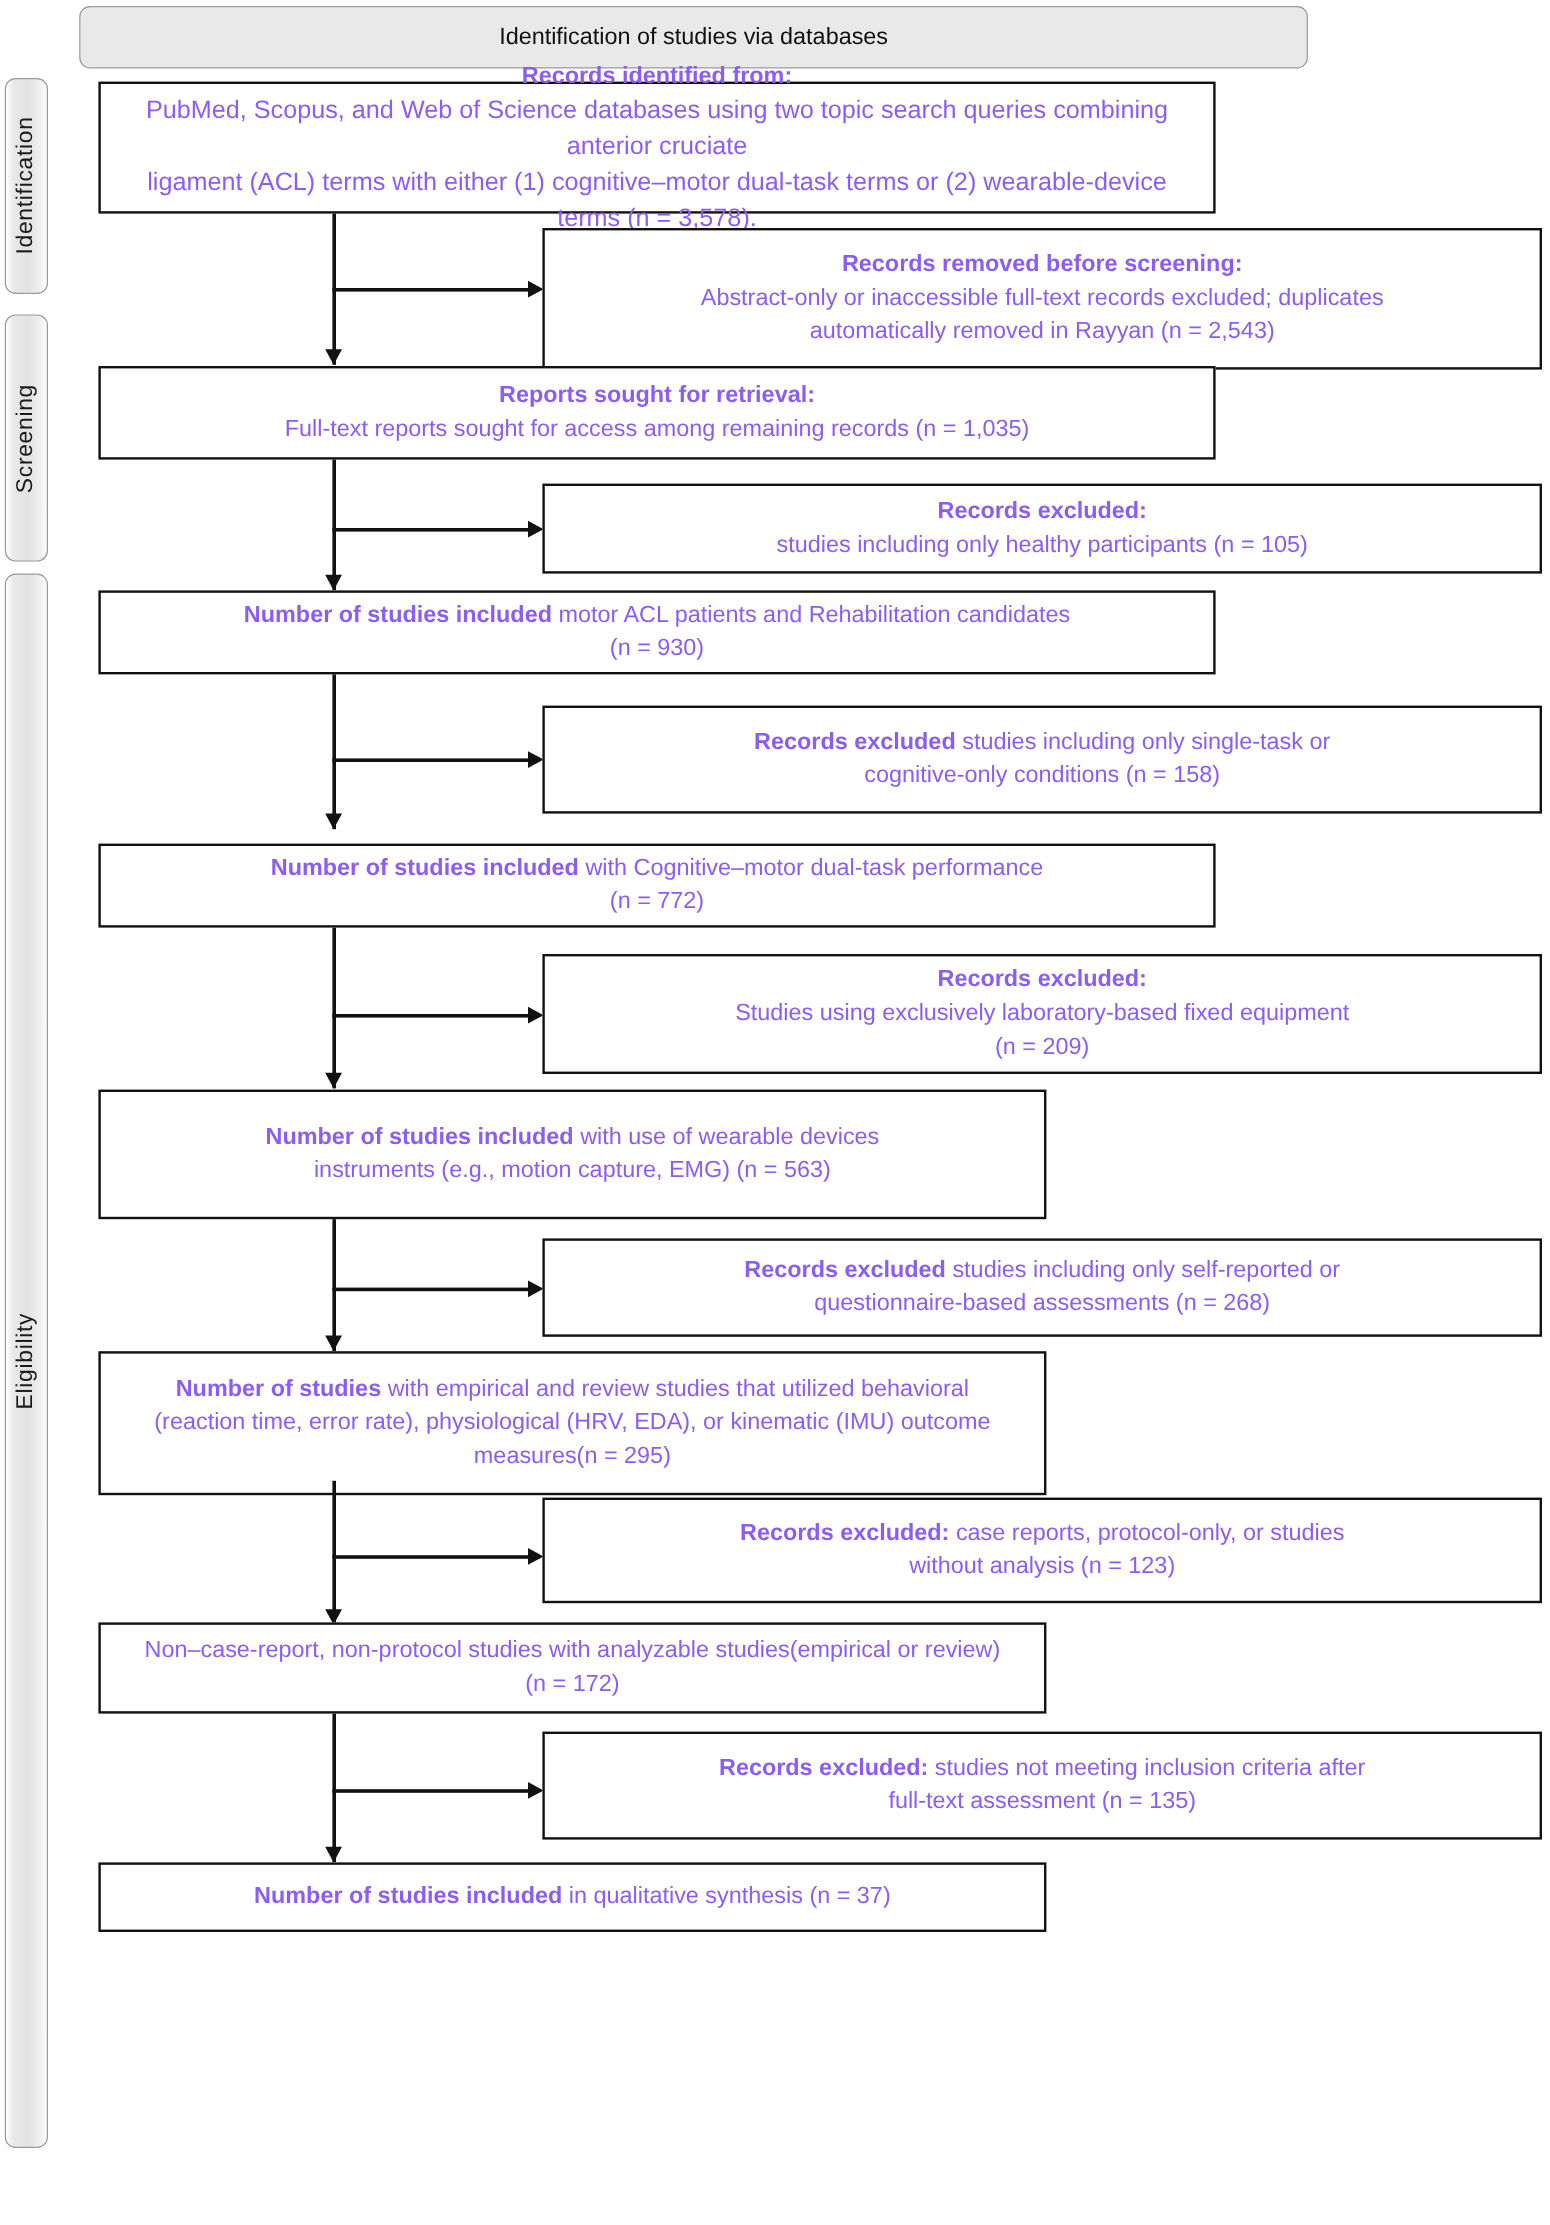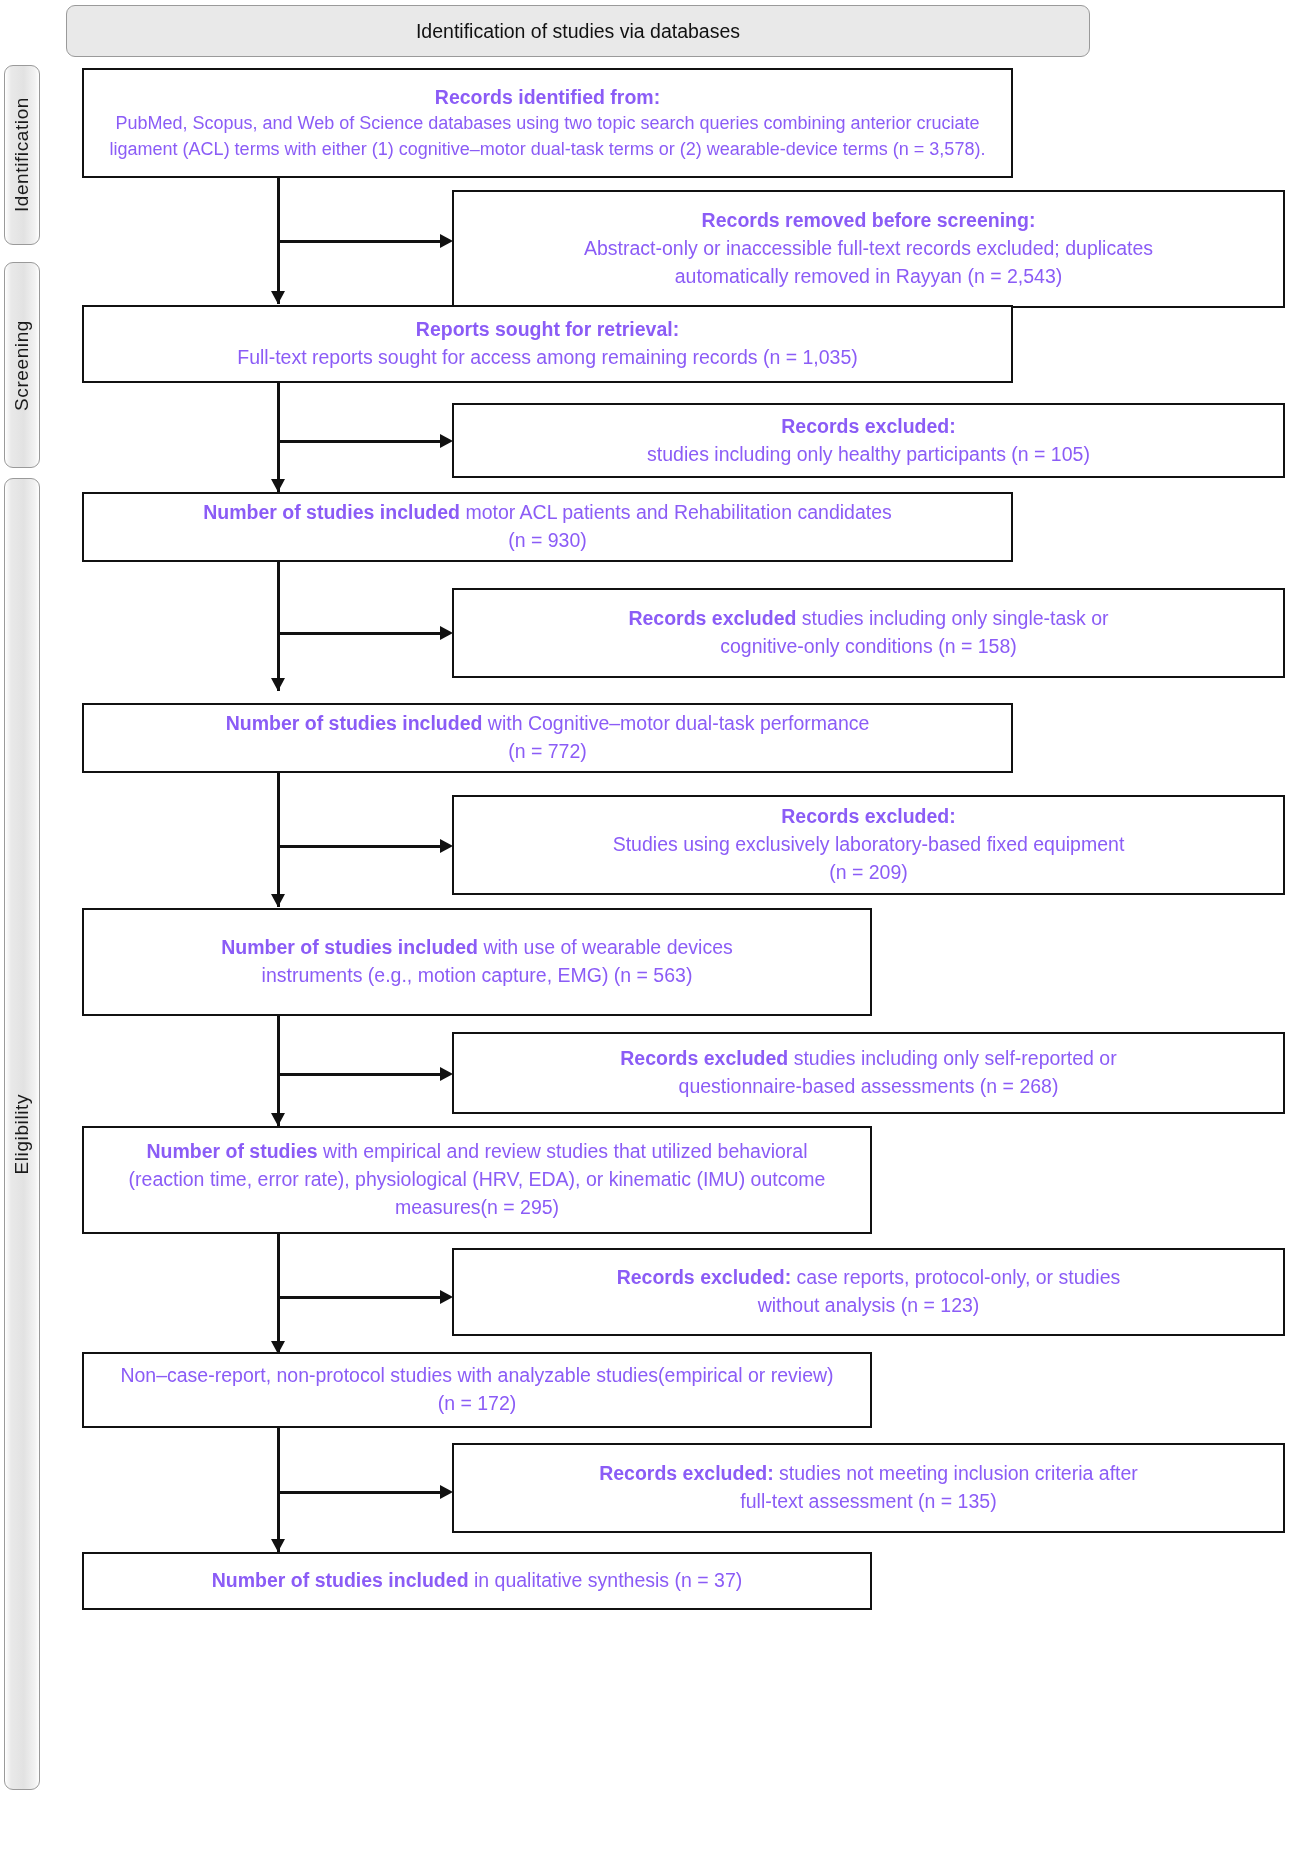--- a/index.html
+++ b/index.html
@@ -110,22 +110,22 @@
   <div class="phase-label" style="left:4px; top:478px; width:36px; height:1312px;">
     <span>Eligibility</span>
   </div>
 
   <div class="banner" style="left:66px; top:5px; width:1024px; height:52px;">
     <span>Identification of studies via databases</span>
   </div>
 
   <div class="box" style="left:82px; top:68px; width:931px; height:110px;">
     <p><b>Records identified from:</b></p>
-    <p style="font-size:18px;">PubMed, Scopus, and Web of Science databases using two topic search queries combining anterior cruciate</p>
-    <p style="font-size:18px;">ligament (ACL) terms with either (1) cognitive–motor dual-task terms or (2) wearable-device terms (n = 3,578).</p>
+    <p style="font-size:21px;">PubMed, Scopus, and Web of Science databases using two topic search queries combining anterior cruciate</p>
+    <p style="font-size:21px;">ligament (ACL) terms with either (1) cognitive–motor dual-task terms or (2) wearable-device terms (n = 3,578).</p>
   </div>
 
   <div class="vline" style="left:277px; top:178px; height:126px;"></div>
   <div class="hline" style="left:277px; top:240px; width:168px;"></div>
   <div class="arrow-right" style="left:440px; top:234px;"></div>
   <div class="arrow-down" style="left:271px; top:291px;"></div>
 
   <div class="box" style="left:452px; top:190px; width:833px; height:118px;">
     <p><b>Records removed before screening:</b></p>
     <p>Abstract-only or inaccessible full-text records excluded; duplicates</p>
@@ -196,21 +196,21 @@
   <div class="arrow-right" style="left:440px; top:1067px;"></div>
   <div class="arrow-down" style="left:271px; top:1113px;"></div>
 
   <div class="box" style="left:452px; top:1032px; width:833px; height:82px;">
     <p>
       <b>Records excluded</b><span> studies including only self-reported or</span>
     </p>
     <p>questionnaire-based assessments (n = 268)</p>
   </div>
 
-  <div class="box" style="left:82px; top:1126px; width:790px; height:108px;">
+  <div class="box" style="left:82px; top:1126px; width:790px; height:120px;">
     <p>
       <b>Number of studies</b><span> with empirical and review studies that utilized behavioral</span>
     </p>
     <p>(reaction time, error rate), physiological (HRV, EDA), or kinematic (IMU) outcome</p>
     <p>measures(n = 295)</p>
   </div>
 
   <div class="vline" style="left:277px; top:1234px; height:120px;"></div>
   <div class="hline" style="left:277px; top:1296px; width:168px;"></div>
   <div class="arrow-right" style="left:440px; top:1290px;"></div>

